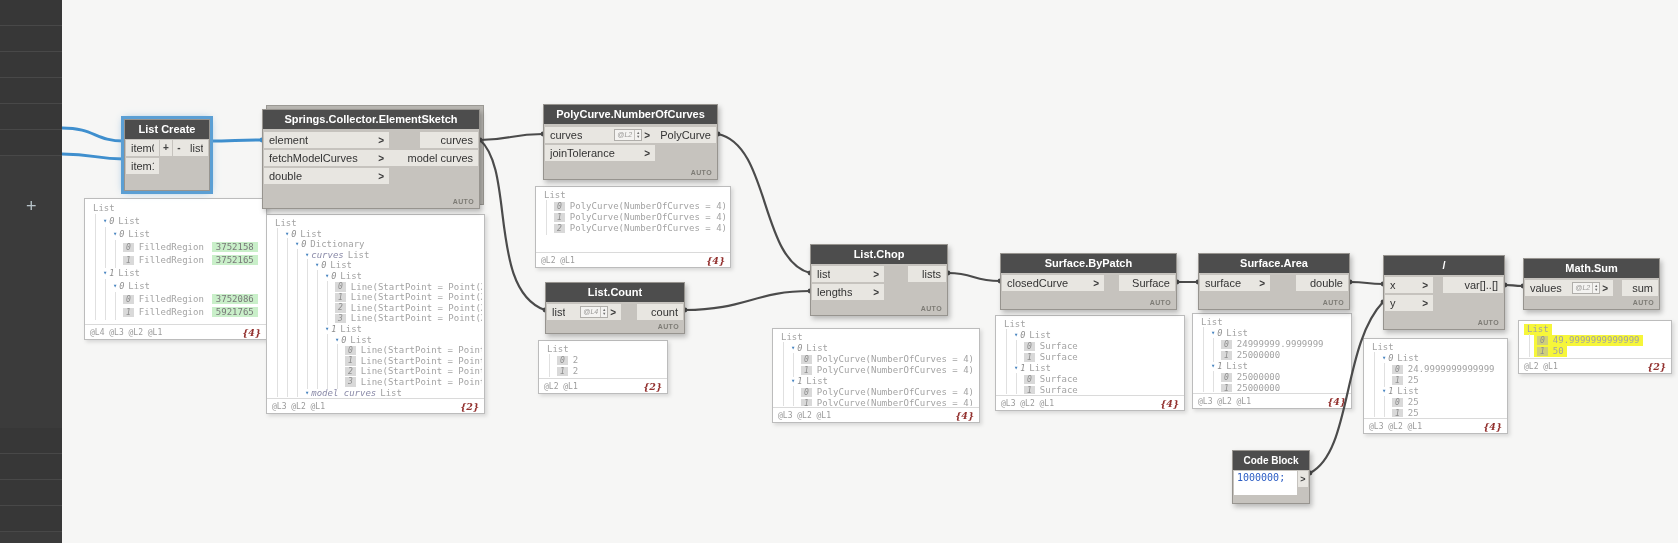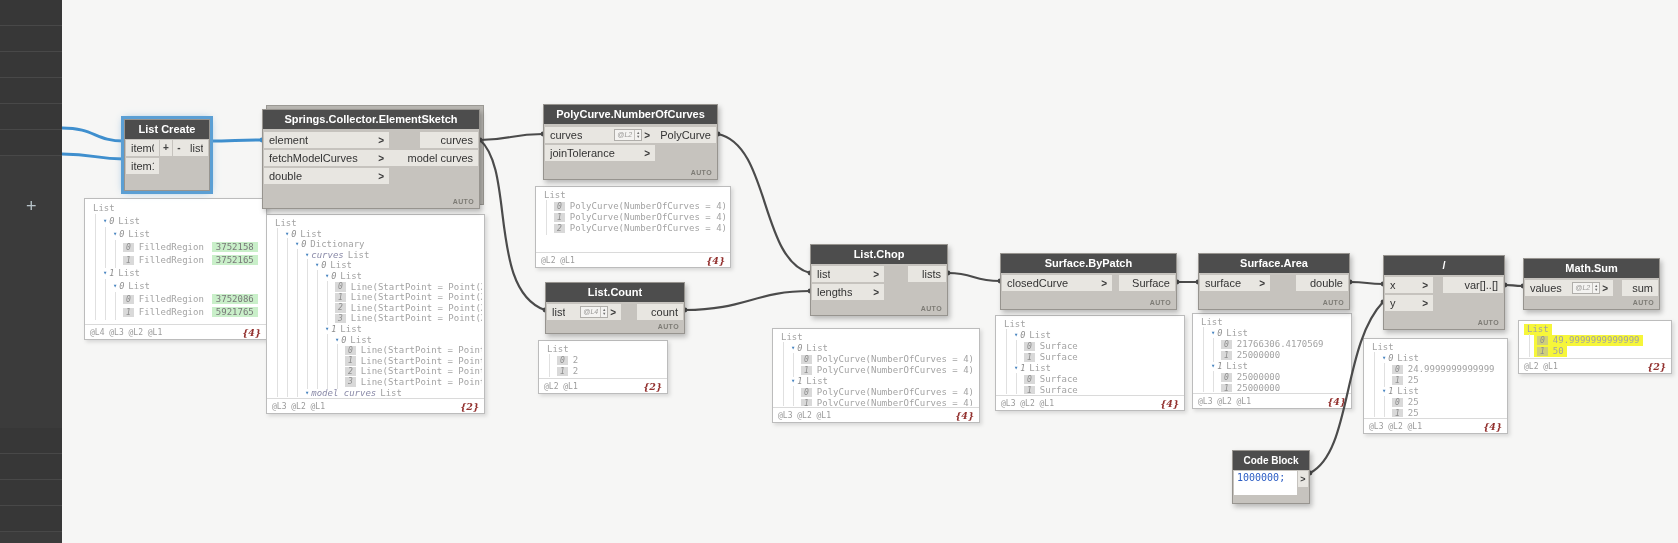--- a/index.html
+++ b/index.html
@@ -195,21 +195,21 @@
   <div class="bfoot">
       <span>@L3 @L2 @L1</span>
       <span class="bcount">{4}</span>
     </div>
 </div>
 
 <div class="bubble" style="left:1192px;top:313px;width:160px;height:96px">
   <div class="bcontent">
       <div class="tv-line" style="padding-left: 4px;"><span class="tvc"><span class="txt">List</span></span></div>
       <div class="tv-line" style="padding-left: 14px;"><span class="guide" style="left: 6px;"></span><span class="tvc"><span class="arrow">▾</span><span class="pidx">0</span><span class="txt">List</span></span></div>
-      <div class="tv-line" style="padding-left: 24px;"><span class="guide" style="left: 6px;"></span><span class="guide" style="left: 16px;"></span><span class="tvc"><span class="badge">0</span><span class="txt">21766306.4170569</span></span></div>
+      <div class="tv-line" style="padding-left: 24px;"><span class="guide" style="left: 6px;"></span><span class="guide" style="left: 16px;"></span><span class="tvc"><span class="badge">0</span><span class="txt">24999999.9999999</span></span></div>
       <div class="tv-line" style="padding-left: 24px;"><span class="guide" style="left: 6px;"></span><span class="guide" style="left: 16px;"></span><span class="tvc"><span class="badge">1</span><span class="txt">25000000</span></span></div>
       <div class="tv-line" style="padding-left: 14px;"><span class="guide" style="left: 6px;"></span><span class="tvc"><span class="arrow">▾</span><span class="pidx">1</span><span class="txt">List</span></span></div>
       <div class="tv-line" style="padding-left: 24px;"><span class="guide" style="left: 6px;"></span><span class="guide" style="left: 16px;"></span><span class="tvc"><span class="badge">0</span><span class="txt">25000000</span></span></div>
       <div class="tv-line" style="padding-left: 24px;"><span class="guide" style="left: 6px;"></span><span class="guide" style="left: 16px;"></span><span class="tvc"><span class="badge">1</span><span class="txt">25000000</span></span></div>
     </div>
   <div class="bfoot">
       <span>@L3 @L2 @L1</span>
       <span class="bcount">{4}</span>
     </div>
 </div>
@@ -379,21 +379,21 @@
       <span class="chev">&gt;</span>
     </div>
   <div class="port out" style="top:21px;width:38px">
       <span class="plabel">lists</span>
     </div>
   <div class="auto">AUTO</div>
 </div>
 
 <div class="node" style="left:1000px;top:253px;width:177px;height:57px">
   <div class="nhead">Surface.ByPatch</div>
-  <div class="port in" style="top:21px;width:110px">
+  <div class="port in" style="top:21px;width:102px">
       <span class="plabel">closedCurve</span>
       <span class="chev">&gt;</span>
     </div>
   <div class="port out" style="top:21px;width:56px">
       <span class="plabel">Surface</span>
     </div>
   <div class="auto">AUTO</div>
 </div>
 
 <div class="node" style="left:1198px;top:253px;width:152px;height:57px">

